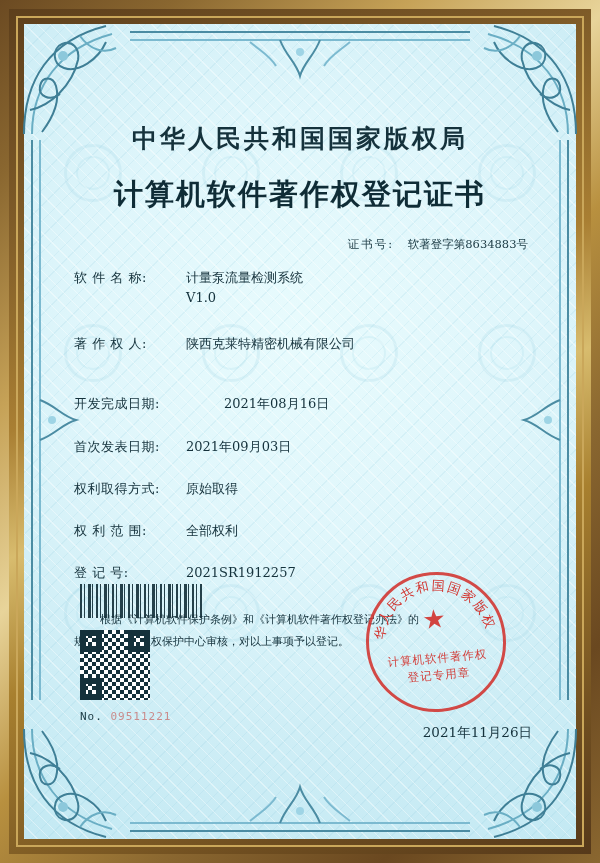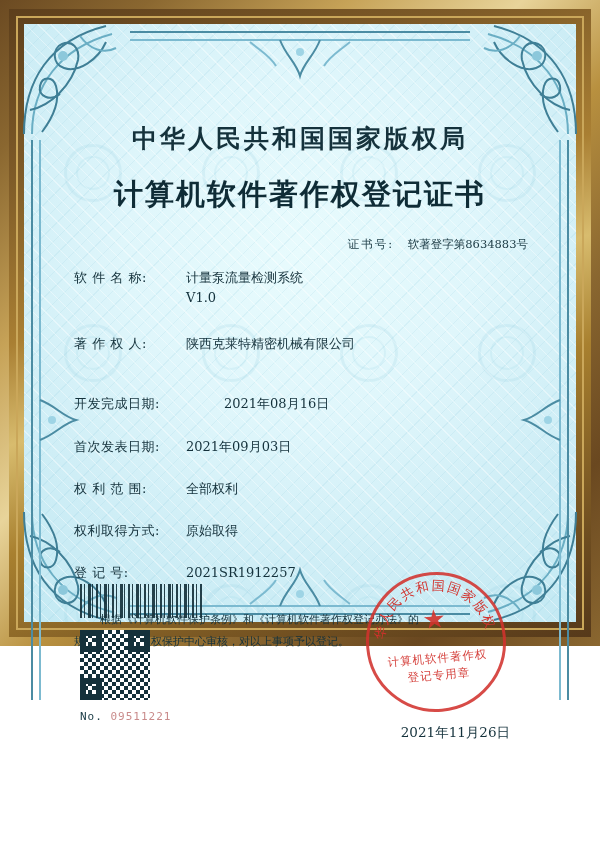--- a/index.html
+++ b/index.html
@@ -11,21 +11,21 @@
     width: 600px;
     height: 863px;
     overflow: hidden;
     font-family: "Liberation Sans", sans-serif;
   }
 
   
   .cert {
     position: relative;
     width: 600px;
-    height: 646px;
+    height: 863px;
     box-sizing: border-box;
     background: linear-gradient(135deg, #6b4a22 0%, #8a6730 12%, #c6a257 28%, #e8d49a 42%,
                                 #b8903f 55%, #8a6730 70%, #6a4820 85%, #8a6730 100%);
     padding: 9px;
   }
   .frame-gold {
     position: absolute;
     inset: 9px;
     background: linear-gradient(160deg, #5d3f1c 0%, #7e5b28 20%, #a97f33 40%, #d8bc6e 52%,
                                 #a8802f 65%, #6e4d20 88%, #56391a 100%);
@@ -245,21 +245,21 @@
     color: #d2322d;
     font-family: "DejaVu Serif", serif;
     font-size: 11.5px;
     line-height: 1.5;
     opacity: .92;
     letter-spacing: 1px;
   }
 
   .issue-date {
     position: absolute;
-    right: 66px;
+    right: 44px;
     top: 700px;
     font-family: "DejaVu Serif", serif;
     font-size: 13.5px;
     color: #14313b;
   }
 </style>
 </head>
 <body>
 
 <div class="cert">
@@ -394,27 +394,27 @@
         <div class="label">开发完成日期:</div>
         <div class="value">2021年08月16日</div>
       </div>
 
       <div class="row" style="margin-top:22px;">
         <div class="label">首次发表日期:</div>
         <div class="value">2021年09月03日</div>
       </div>
 
       <div class="row" style="margin-top:22px;">
+        <div class="label">权利取得方式:</div>
+        <div class="value">原始取得</div>
+      </div>
+
+      <div class="row" style="margin-top:22px;">
         <div class="label">权 利 范 围:</div>
         <div class="value">全部权利</div>
-      </div>
-
-      <div class="row" style="margin-top:22px;">
-        <div class="label">权利取得方式:</div>
-        <div class="value">原始取得</div>
       </div>
 
       <div class="row" style="margin-top:22px;">
         <div class="label">登 记 号:</div>
         <div class="value">2021SR1912257</div>
       </div>
 
     </div>
 
     <div class="statement">

